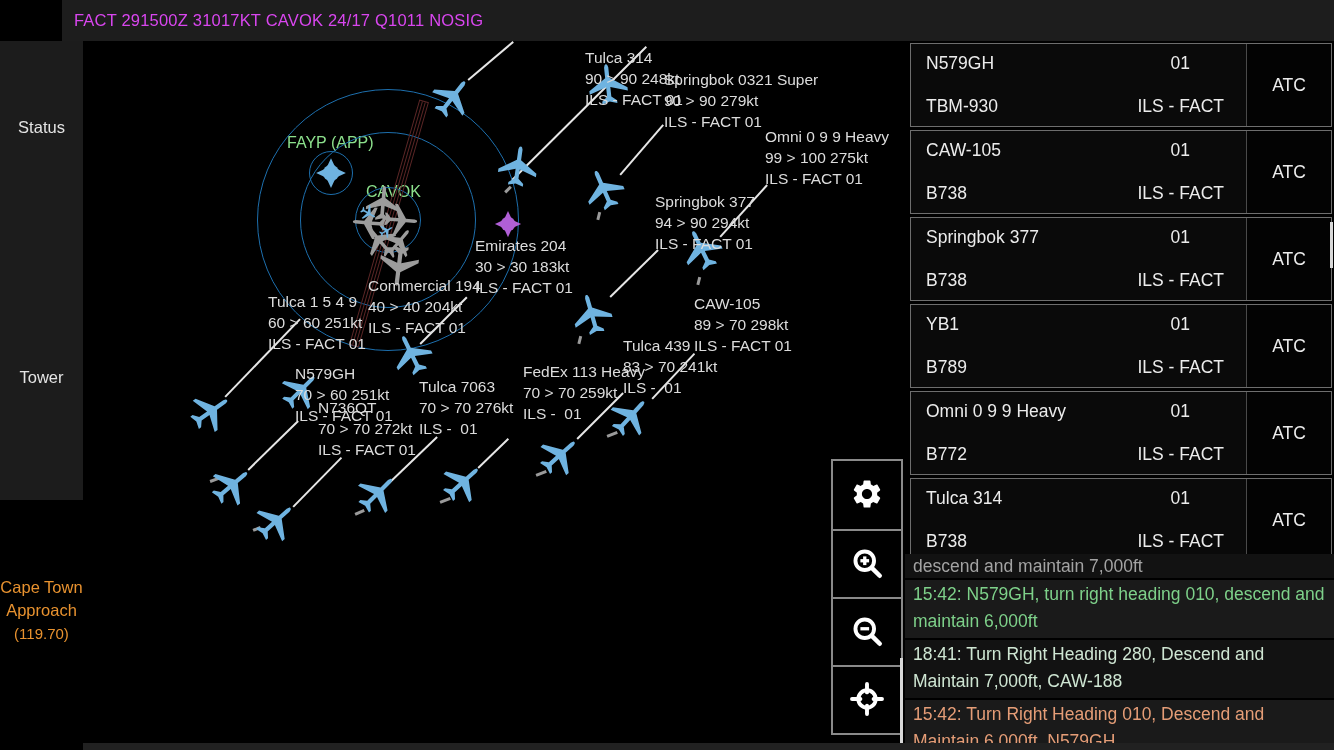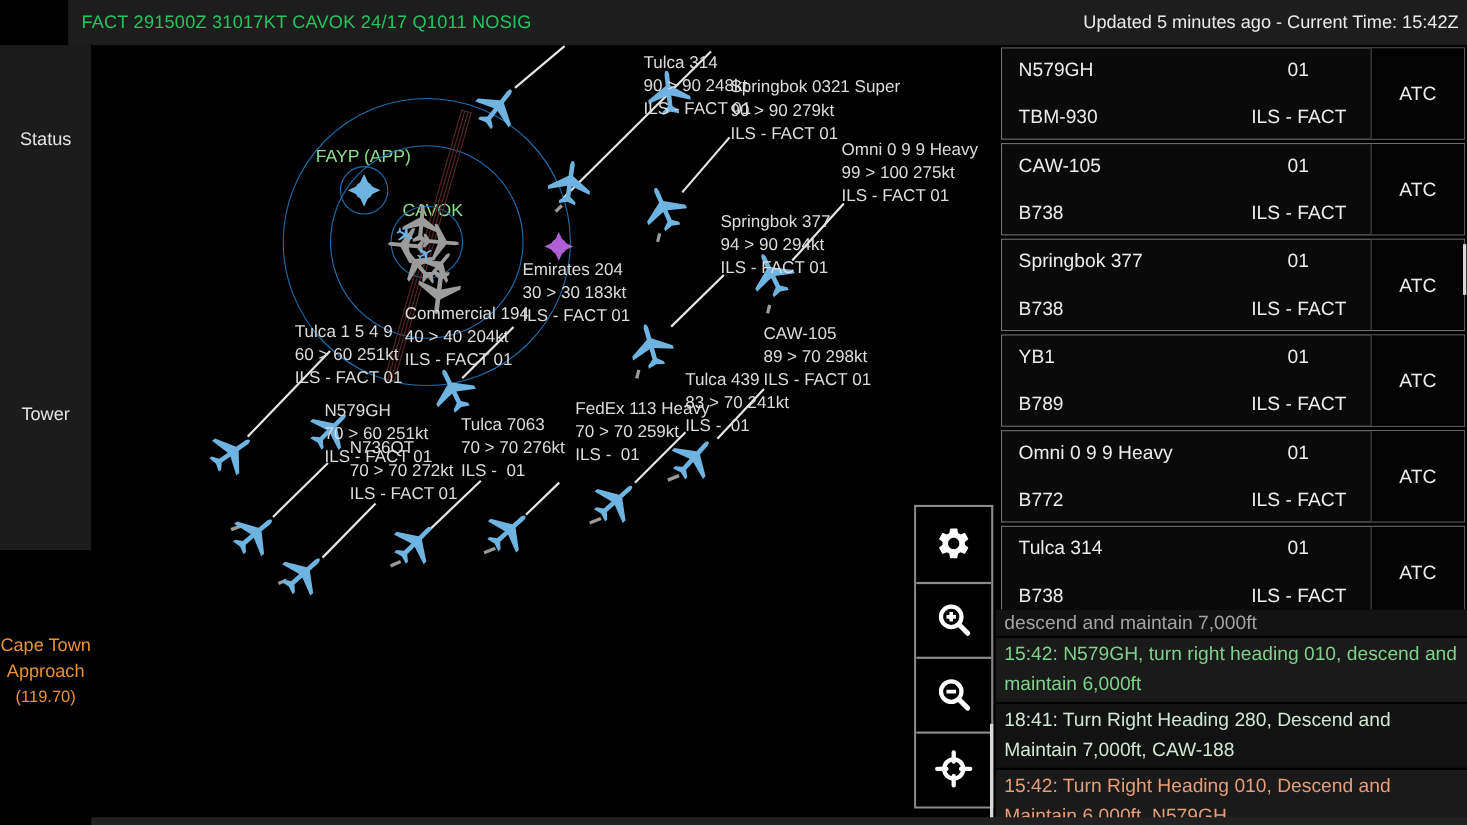--- a/index.html
+++ b/index.html
@@ -3,21 +3,21 @@
 <meta charset="utf-8">
 <style>
   html,body{margin:0;padding:0;background:#000;}
   body{width:1334px;height:750px;position:relative;overflow:hidden;
        font-family:"Liberation Sans",sans-serif;-webkit-font-smoothing:antialiased;}
 
   
   .topbar{position:absolute;left:62px;top:0;width:1272px;height:41px;background:#1d1d1d;
           box-sizing:border-box;display:flex;align-items:center;justify-content:space-between;
           padding:0 8px 0 12px;}
-  .metar{color:#22c55e;font-size:16.5px;letter-spacing:.2px;}
+  .metar{color:#d946ef;font-size:16.5px;letter-spacing:.2px;}
   .clock{color:#eaeaea;font-size:16.5px;}
 
   
   .sidebar-upper{position:absolute;left:0;top:41px;width:83px;height:459px;background:#1c1c1c;}
   .sidebar-item{position:absolute;width:83px;text-align:center;color:#e4e4e4;font-size:16.5px;cursor:default;}
   .approach-block{position:absolute;left:0;top:576px;width:83px;text-align:center;
                   color:#e8922f;font-size:16.5px;line-height:23px;}
   .approach-block .freq{font-size:15px;}
 
   
@@ -69,21 +69,20 @@
     <path id="plane-shape" d="M11.3 1.6 C11.6 1 12.4 1 12.7 1.6 L13.1 2.8 L13.1 8.3 L22 14.2 L22 16 L13.1 13.1 L13.1 18.1 L15.9 20.4 L15.9 21.8 L12 20.7 L8.1 21.8 L8.1 20.4 L10.9 18.1 L10.9 13.1 L2 16 L2 14.2 L10.9 8.3 L10.9 2.8 Z"></path>
     <g id="fix-shape">
       <circle cx="12" cy="12" r="5.8"></circle>
       <path d="M12 1.5 L15 8 L9 8 Z M12 22.5 L15 16 L9 16 Z M1.5 12 L8 9 L8 15 Z M22.5 12 L16 9 L16 15 Z"></path>
     </g>
   </defs>
 </svg>
 
 <div class="topbar">
   <span class="metar">FACT 291500Z 31017KT CAVOK 24/17 Q1011 NOSIG</span>
-  <span class="clock">Updated 5 minutes ago - Current Time: 15:42Z</span>
 </div>
 
 <div class="sidebar-upper"></div>
 <div class="sidebar-item" style="top:118px;">Status</div>
 <div class="sidebar-item" style="top:368px;">Tower</div>
 <div class="approach-block">
   <div>Cape Town Approach</div>
   <div class="freq">(119.70)</div>
 </div>
 

